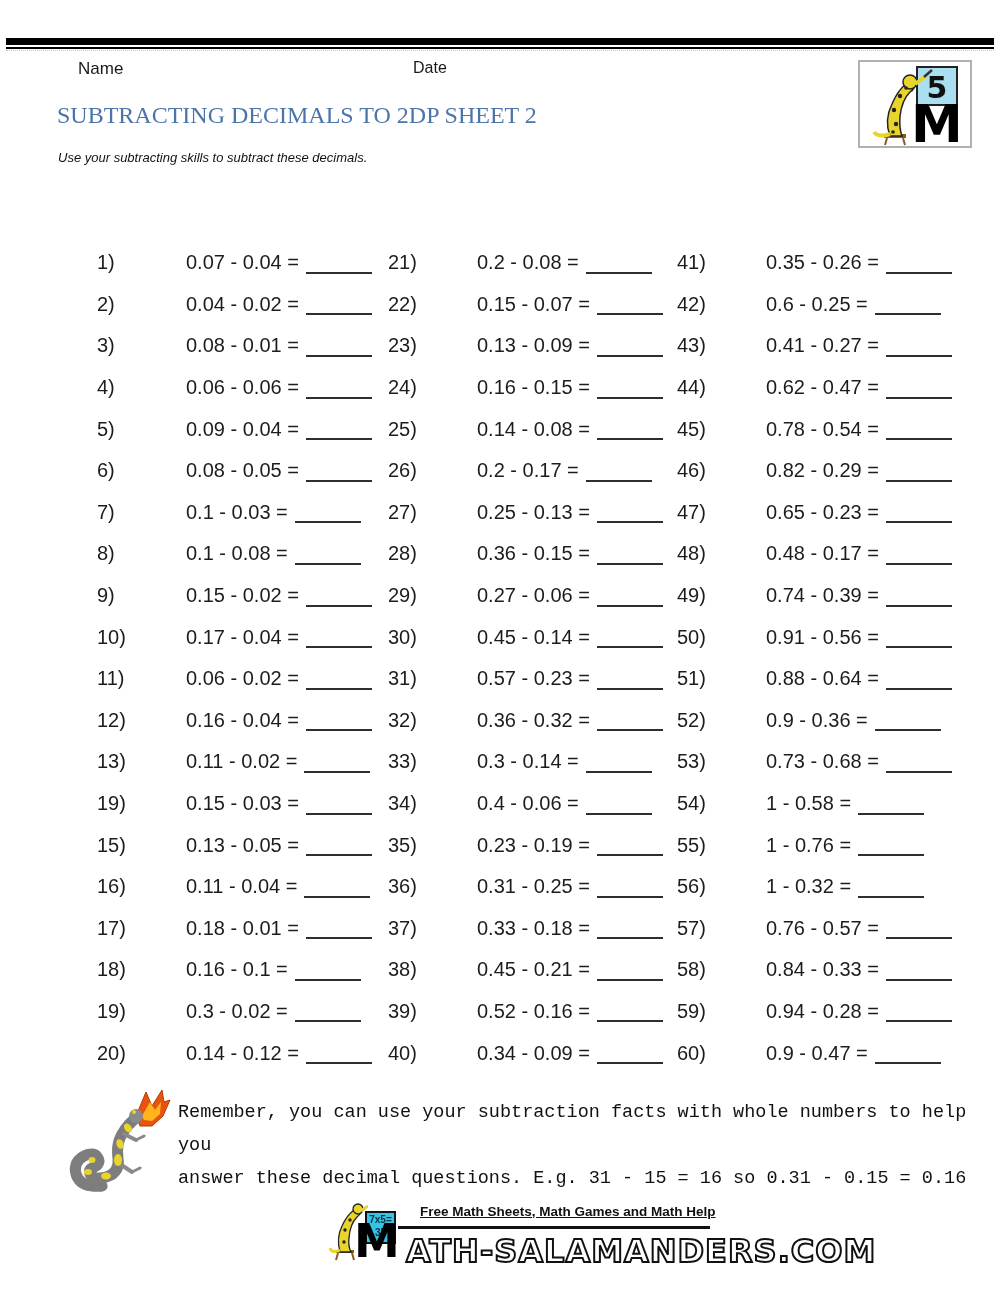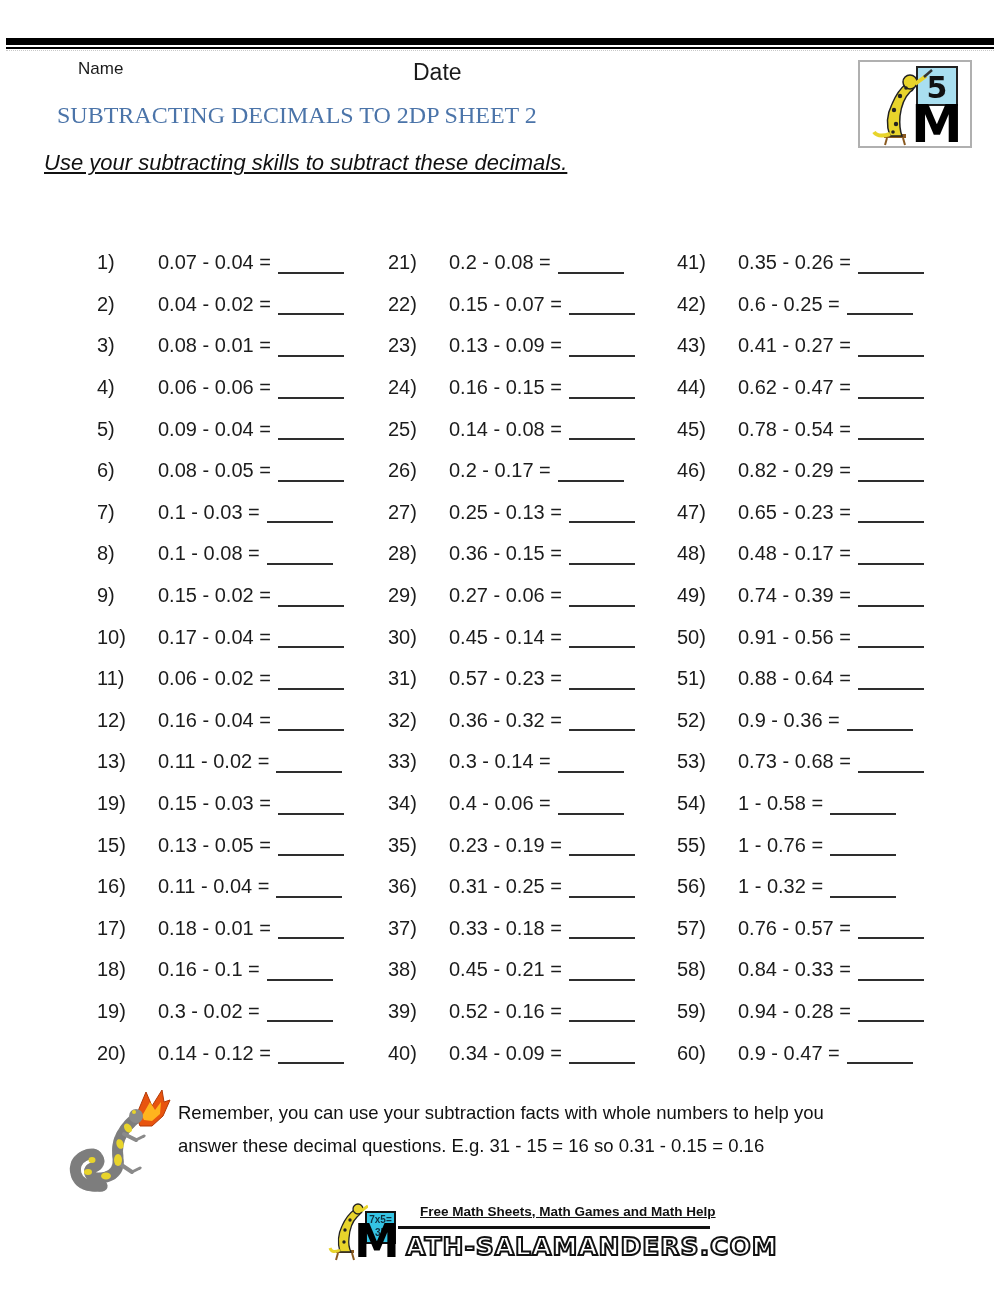--- a/index.html
+++ b/index.html
@@ -8,74 +8,74 @@
     font-family:"Liberation Sans", sans-serif; color:#1a1a1a; overflow:hidden;
   }
   
   .topbar { position:absolute; left:6px; right:6px; top:38px; }
   .topbar .thick { height:7px; background:#000; }
   .topbar .gap   { height:2px; background:#fff; }
   .topbar .thin  { height:2px; background:#000; }
   .topbar .dots  { height:1px; border-bottom:1px dotted #c9c9c9; }
 
   .name-label { position:absolute; left:58px;  top:59px; font-size:17px;margin-left:20px; }
-  .date-label { position:absolute; left:413px; top:59px; font-size:23px; }
+  .date-label { position:absolute; left:413px; top:59px; font-size:16px; }
 
   .logo-box {
     position:absolute; left:858px; top:60px; width:114px; height:88px;
     border:2px solid #b0b0b0; background:#fff; box-sizing:border-box;
   }
 
   .page-title {
     position:absolute; left:57px; top:102px; width:700px;
     font-family:"Liberation Serif", serif; font-size:24px; letter-spacing:0px;
     color:#4b74a9; white-space:nowrap;
   }
-  .instr { position:absolute; left:44px; font-size:22px; font-style:italic; color:#111; white-space:nowrap;text-decoration:underline; }
+  .instr { position:absolute; left:58px; font-size:13px; font-style:italic; color:#111; white-space:nowrap; }
   .instr1 { top:150px; }
   .instr2 { top:184px; }
 
   
   .problems {
     position:absolute; left:97px; top:242px;
     display:grid;
     grid-template-columns:291px 289px 283px;
     grid-template-rows:repeat(20, 41.6px);
     grid-auto-flow:column;
     font-size:20px; color:#1c1c1c;
   }
   .problem { display:flex; align-items:center; white-space:nowrap; }
   .pnum  { display:inline-block; width:61px; flex:none; }
-  .pexpr { white-space:pre; }
+  .pexpr { white-space:pre;margin-left:28px; }
   .pblank {
     display:inline-block; width:66px; height:4px; margin-left:7px;
     border-bottom:2px solid #2e2e2e; position:relative; top:8px;
   }
 
   
   .note-icon { position:absolute; left:62px; top:1082px; }
-  .note-text { position:absolute; left:178px; top:1096px; font-size:18.5px; line-height:33px; color:#111; }
+  .note-text { position:absolute; left:178px; top:1096px; font-size:18.5px; line-height:33px; color:#111;font-family:Liberation Mono, monospace; }
 
   
   .footer { position:absolute; left:328px; top:1196px; width:420px; height:80px; }
   .f-sala  { position:absolute; left:0px; top:4px; }
   .f-board {
     position:absolute; left:37px; top:15px; width:31px; height:33px;
     background:#35c4e4; border:2px solid #111; box-sizing:border-box;
     font-size:10px; font-weight:bold; line-height:13px; text-align:center; color:#103040;
   }
   .f-m {
     position:absolute; left:26px; top:22px;
     font-family:"DejaVu Sans", sans-serif; font-weight:bold; font-size:46px; line-height:46px; color:#000;
   }
   .f-tagline { position:absolute; left:92px; top:8px; font-size:13.5px; font-weight:bold; color:#111; white-space:nowrap;text-decoration:underline; }
   .f-line { position:absolute; left:70px; top:30px; width:312px; height:3px; background:#111; }
   .f-word {
     position:absolute; left:78px; top:36px;
-    font-family:"DejaVu Sans", sans-serif; font-weight:bold; font-size:25px; letter-spacing:1px;
+    font-family:"DejaVu Sans", sans-serif; font-weight:bold; font-size:32px; letter-spacing:1px;
     color:#ffffff; -webkit-text-stroke:2px #111; text-shadow:0 0 1px #111; white-space:nowrap;
   }
 </style>
 </head>
 <body>
 
 <div class="page">
 
   <div class="topbar">
     <div class="thick"></div>

